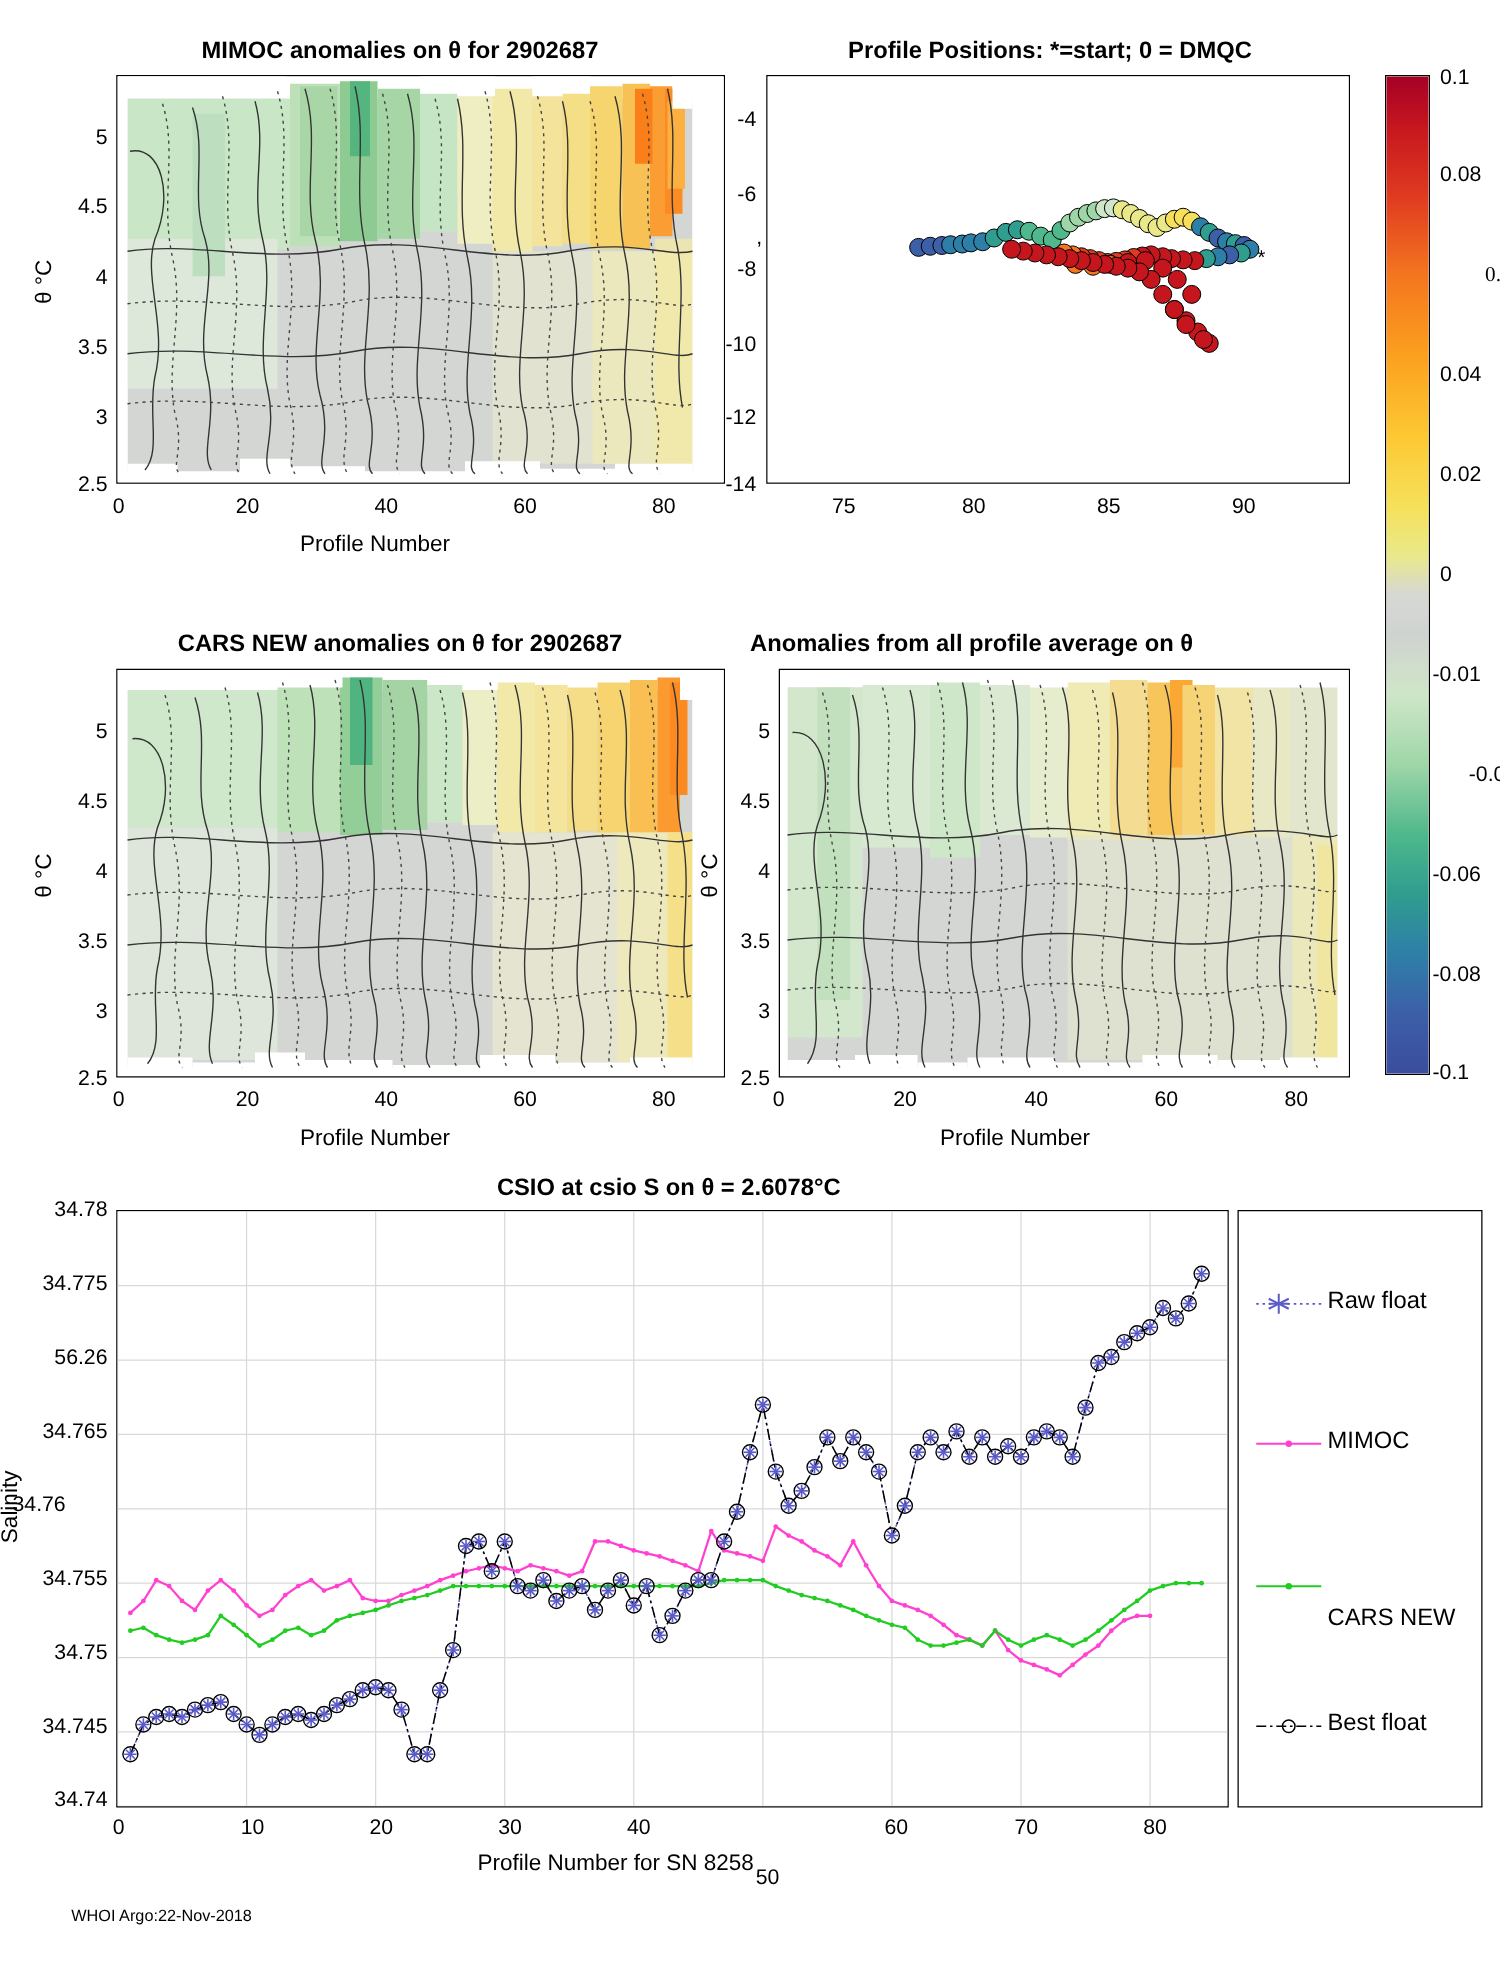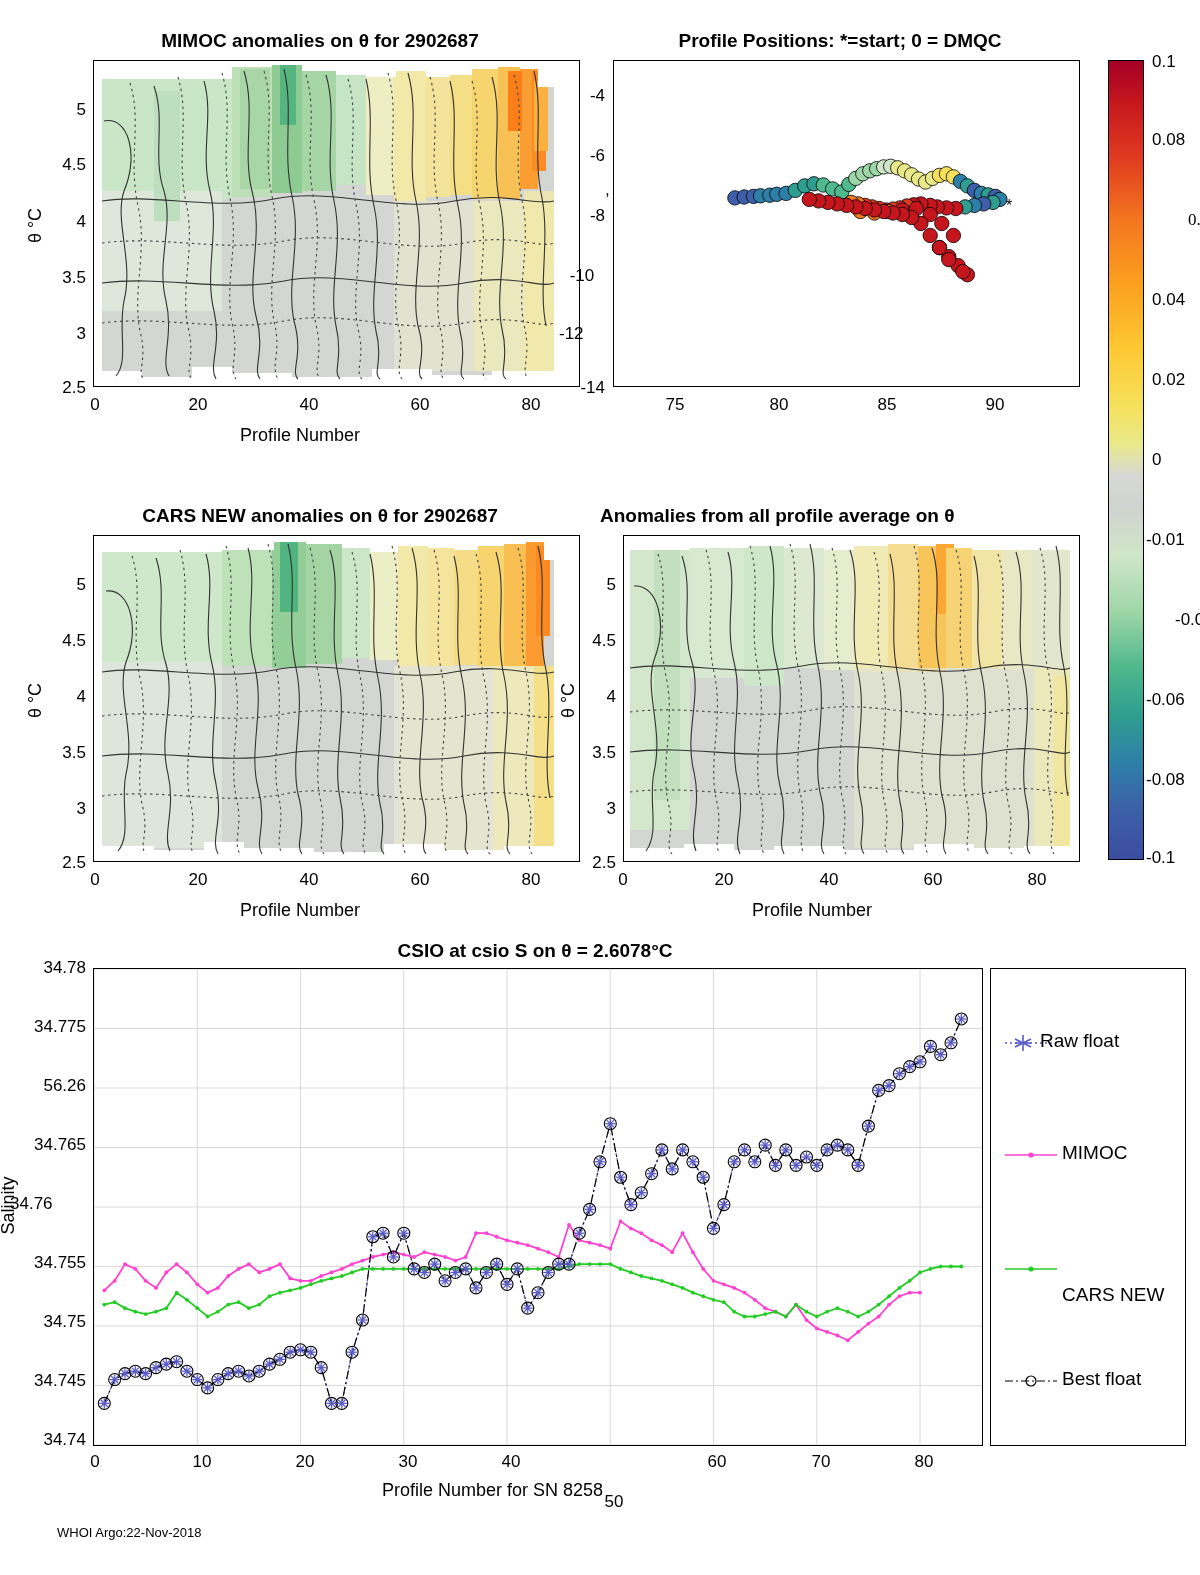--- a/index.html
+++ b/index.html
@@ -212,22 +212,22 @@
         <circle cx="213.9" cy="141.4" r="7.2" fill="#c5161e" stroke="#000" stroke-width="0.8"></circle>
         <circle cx="204.6" cy="139.9" r="7.2" fill="#c5161e" stroke="#000" stroke-width="0.8"></circle>
         <circle cx="195.3" cy="138.4" r="7.2" fill="#c5161e" stroke="#000" stroke-width="0.8"></circle>
       </g>
     <text x="392" y="150" font-size="16" fill="#000">*</text>
   </svg>
 </div>
 <div class="abs tick" style="left:565px;top:86px;width:40px;text-align:right;">-4</div>
 <div class="abs tick" style="left:565px;top:146px;width:40px;text-align:right;">-6</div>
 <div class="abs tick" style="left:565px;top:206px;width:40px;text-align:right;">-8</div>
-<div class="abs tick" style="left:559px;top:266px;width:46px;text-align:center;">-10</div>
-<div class="abs tick" style="left:559px;top:324px;width:46px;text-align:left;">-12</div>
+<div class="abs tick" style="left:559px;top:266px;width:46px;text-align:right;">-10</div>
+<div class="abs tick" style="left:559px;top:324px;width:46px;text-align:right;">-12</div>
 <div class="abs tick" style="left:559px;top:378px;width:46px;text-align:right;">-14</div>
 <div class="abs tick" style="left:660px;top:395px;width:30px;text-align:center;">75</div>
 <div class="abs tick" style="left:764px;top:395px;width:30px;text-align:center;">80</div>
 <div class="abs tick" style="left:872px;top:395px;width:30px;text-align:center;">85</div>
 <div class="abs tick" style="left:980px;top:395px;width:30px;text-align:center;">90</div>
 <div class="abs tick" style="left:605px;top:180px;">,</div>
 
 <div class="panel" style="left:1108px;top:60px;width:36px;height:800px;">
   <svg width="34" height="798" viewBox="0 0 34 798">
     <defs>
@@ -1276,18 +1276,18 @@
       <line x1="14" y1="300" x2="66" y2="300" stroke="#22cc22" stroke-width="1.6"></line>
       <circle cx="40" cy="300" r="2.6" fill="#22cc22"></circle>
     </g>
 
     <g>
       <line x1="14" y1="412" x2="66" y2="412" stroke="#000" stroke-width="1.2" stroke-dasharray="8 3 2 3"></line>
       <circle cx="40" cy="412" r="5" fill="none" stroke="#000" stroke-width="1.2"></circle>
     </g>
   </svg>
 </div>
-<div class="abs tick" style="left:1040px;top:1030px;font-size:19px;">Raw float</div>
+<div class="abs tick" style="left:1062px;top:1030px;font-size:19px;">Raw float</div>
 <div class="abs tick" style="left:1062px;top:1142px;font-size:19px;">MIMOC</div>
 <div class="abs tick" style="left:1062px;top:1284px;font-size:19px;">CARS NEW</div>
 <div class="abs tick" style="left:1062px;top:1368px;font-size:19px;">Best float</div>
 
 <div class="abs footer" style="left:57px;top:1525px;">WHOI Argo:22-Nov-2018</div>
 
 </body></html>

